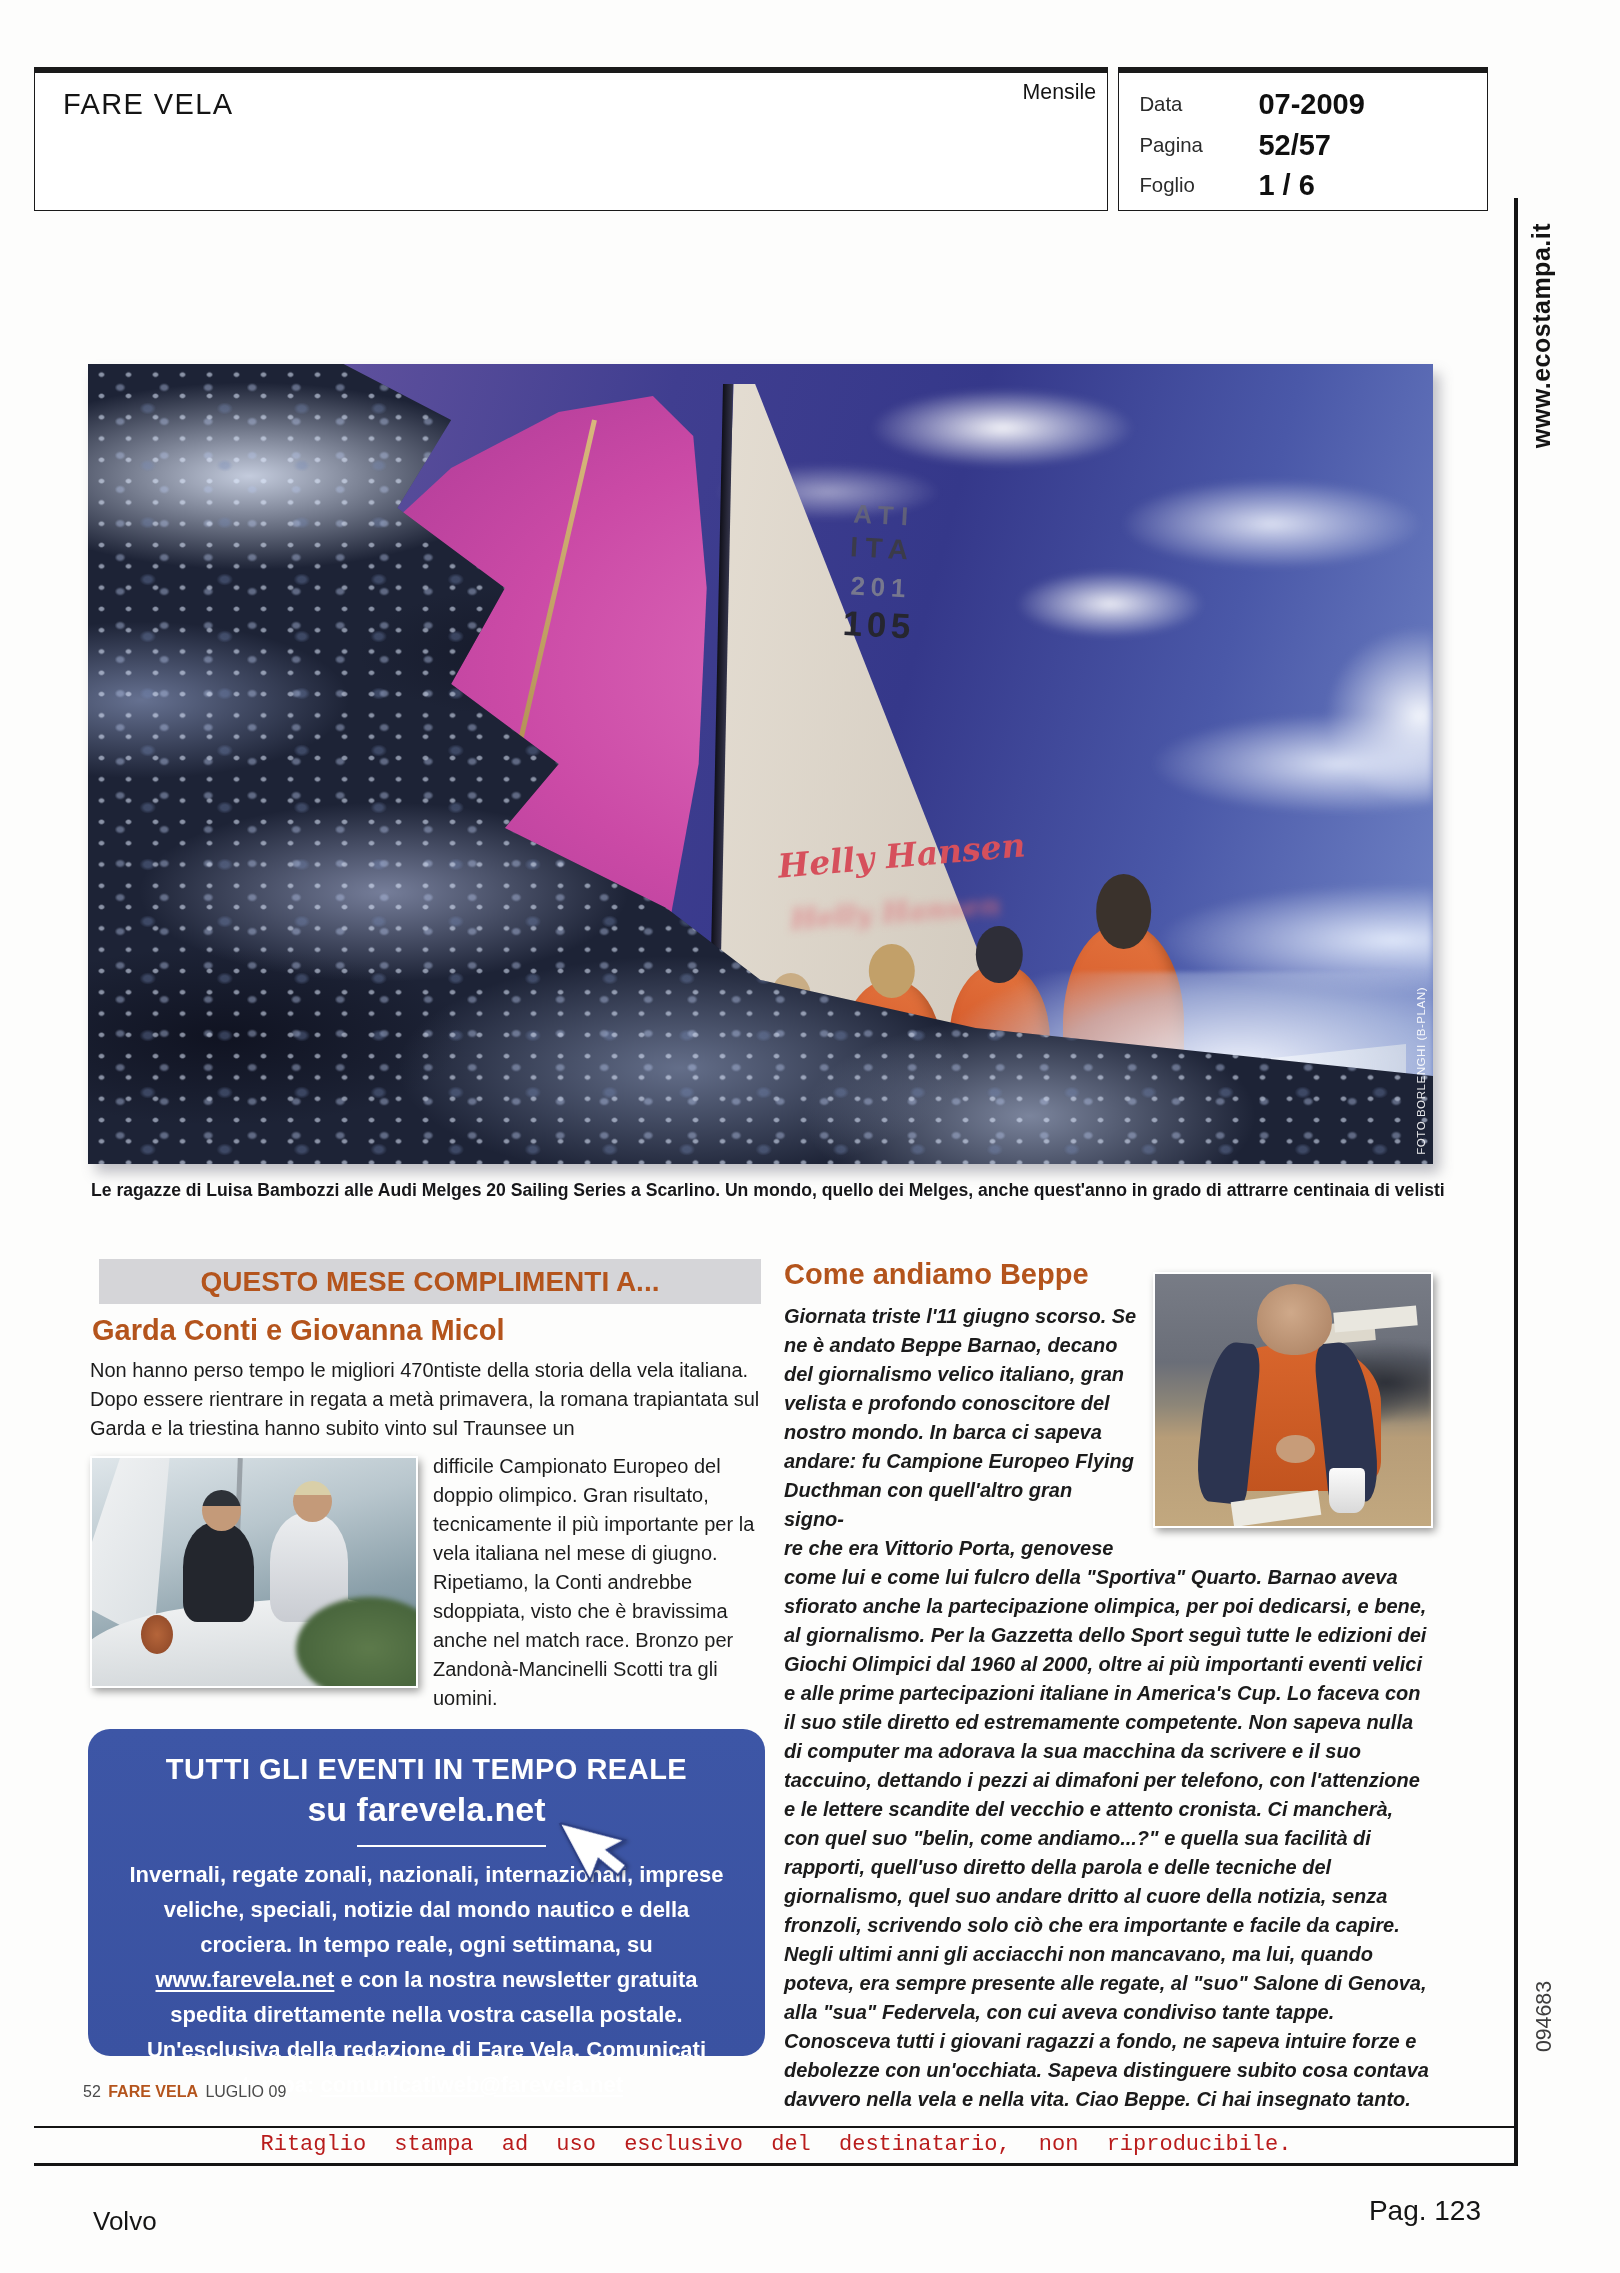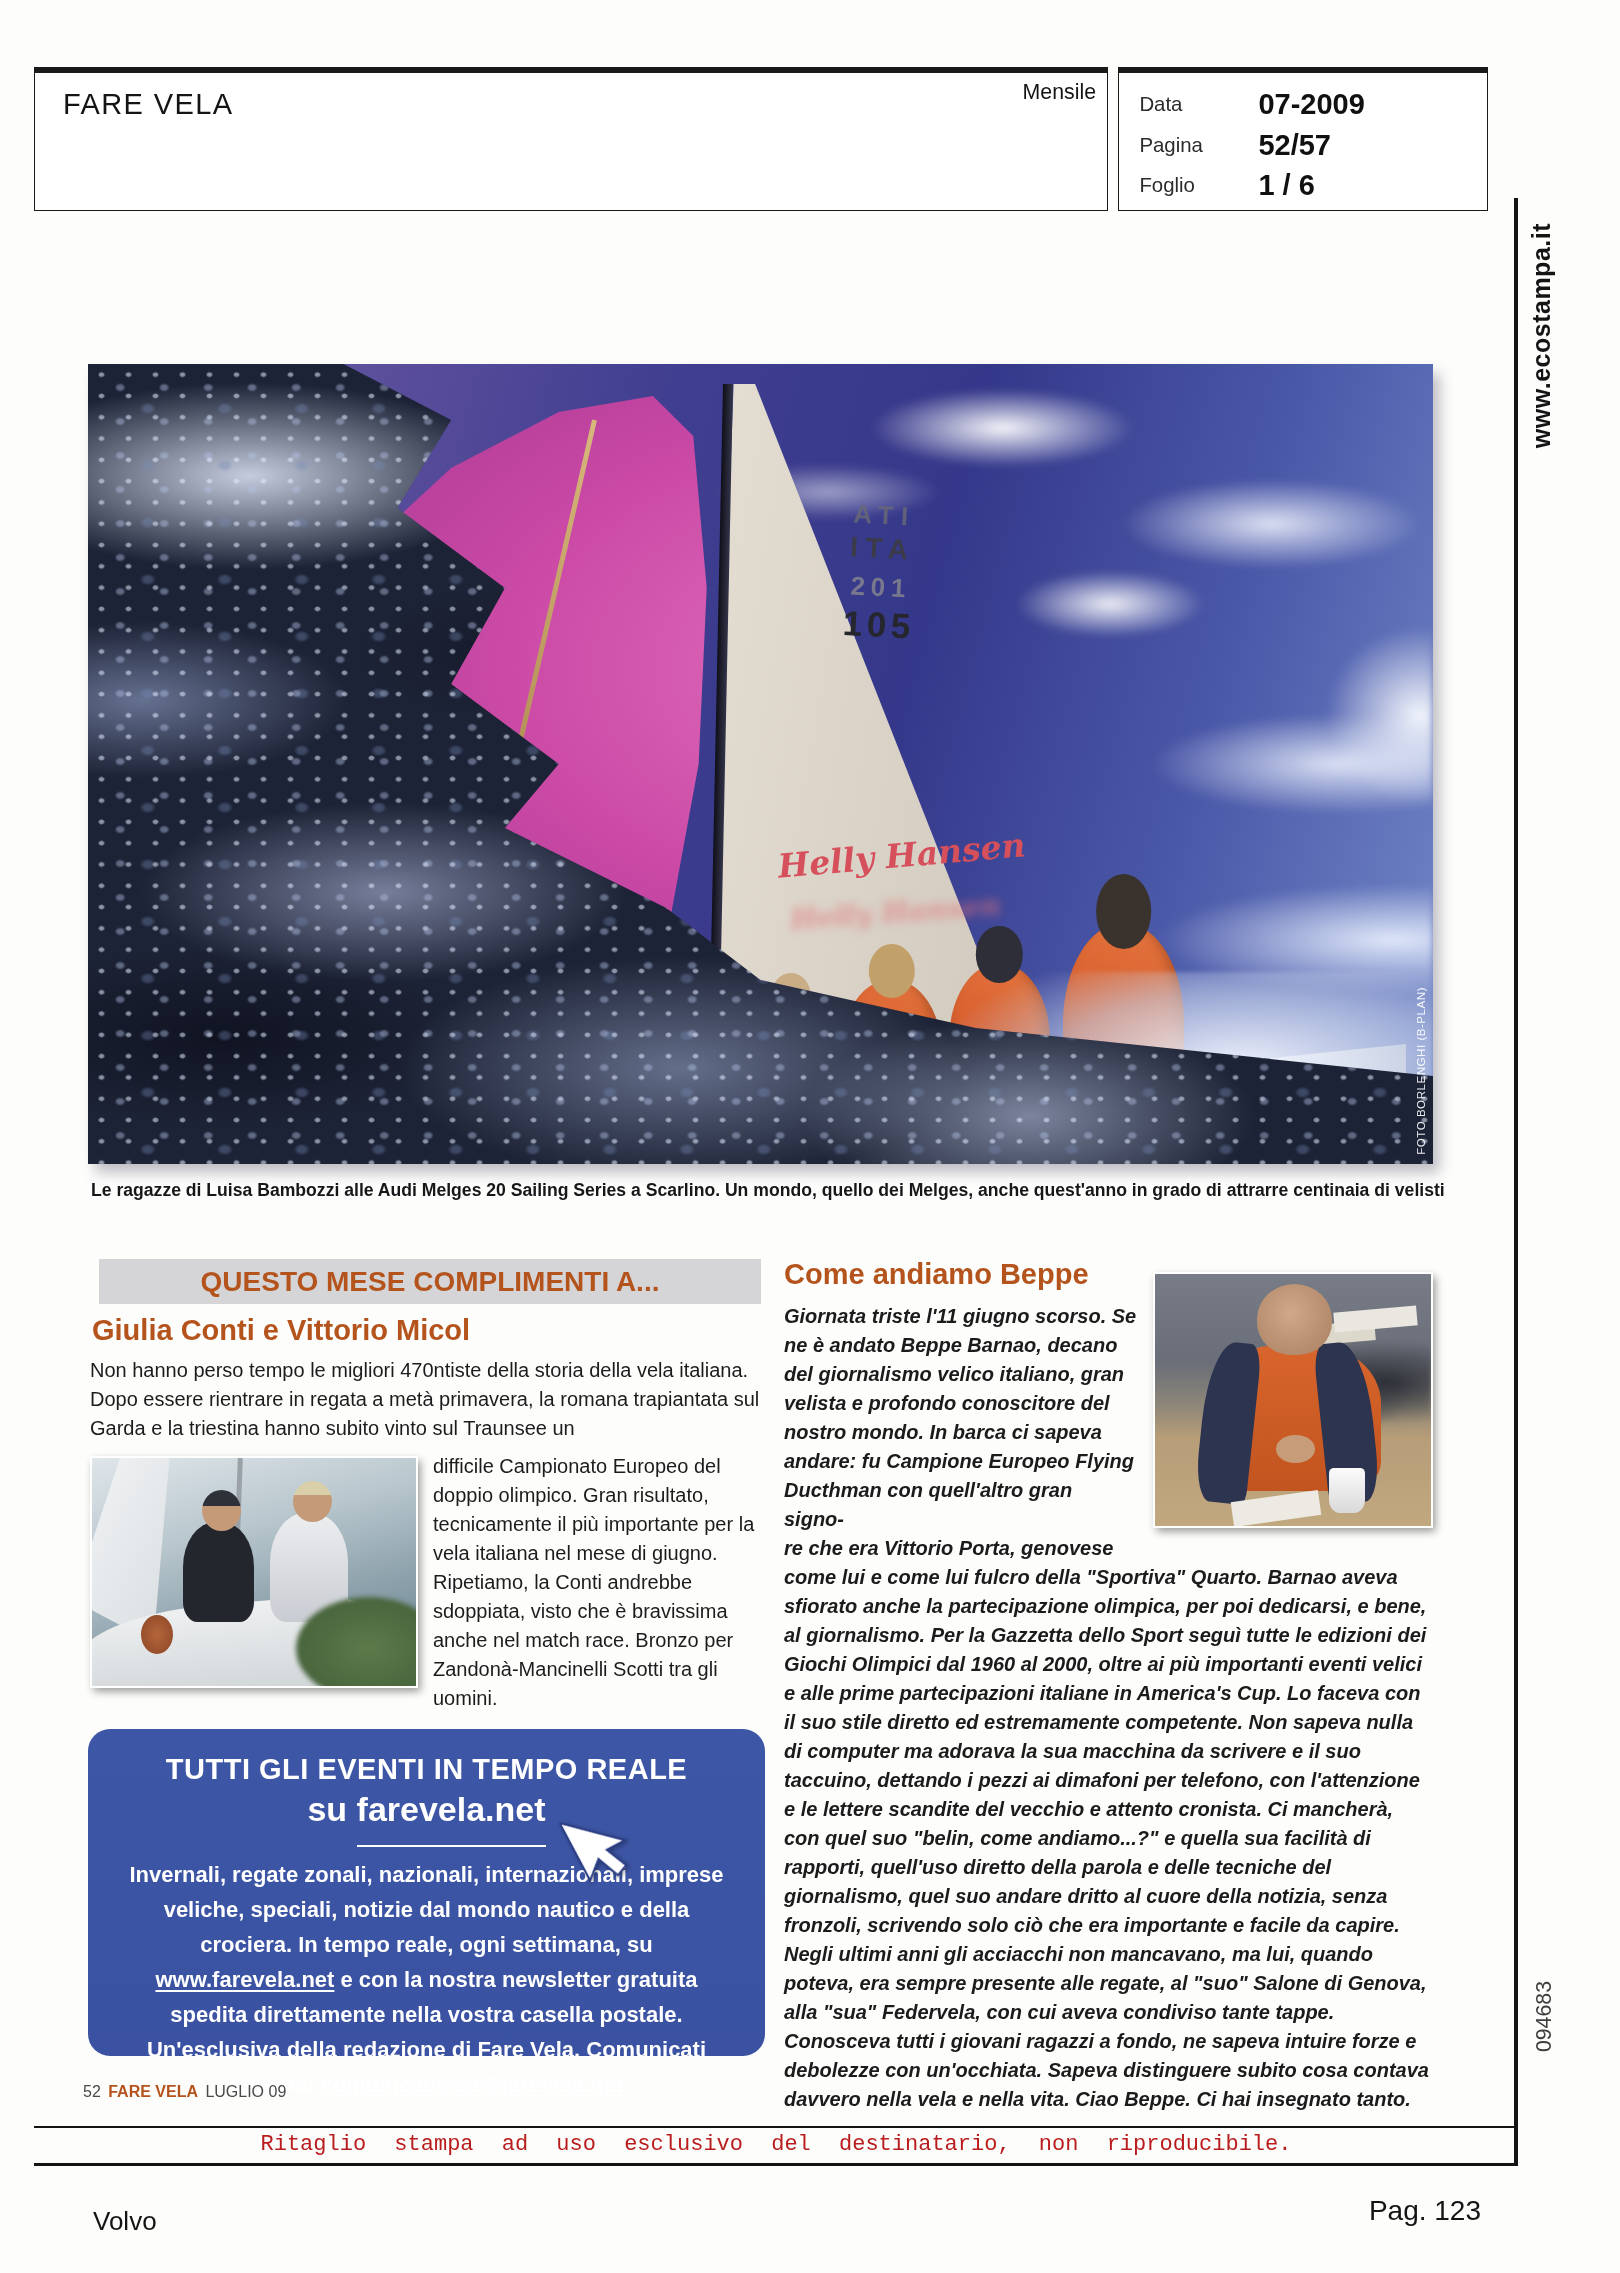--- a/index.html
+++ b/index.html
@@ -212,21 +212,21 @@
     <div class="ph-hull"></div>
     <div class="ph-crest"></div>
     <div class="ph-wave"></div>
     <div class="ph-wave-tex"></div>
     <div class="ph-credit">FOTO BORLENGHI (B-PLAN)</div>
   </div>
 
   <div class="caption">Le ragazze di Luisa Bambozzi alle Audi Melges 20 Sailing Series a Scarlino. Un mondo, quello dei Melges, anche quest'anno in grado di attrarre centinaia di velisti</div>
 
   <div class="kicker">QUESTO MESE COMPLIMENTI A...</div>
-  <div class="l-headline">Giulia Conti e Vittorio Micol</div>
+  <div class="l-headline">Garda Conti e Giovanna Micol</div>
   <div class="l-body">
     <p>Non hanno perso tempo le migliori 470ntiste della storia della vela italiana. Dopo essere rientrare in regata a metà primavera, la romana trapiantata sul Garda e la triestina hanno subito vinto sul Traunsee un</p>
     <div class="thumb snapshot">
       <div class="t-sky"></div>
       <div class="t-sail"></div>
       <div class="t-mast"></div>
       <div class="t-hull"></div>
       <div class="t-logo"></div>
       <div class="t-sailor1"></div>
       <div class="t-head1"></div>

